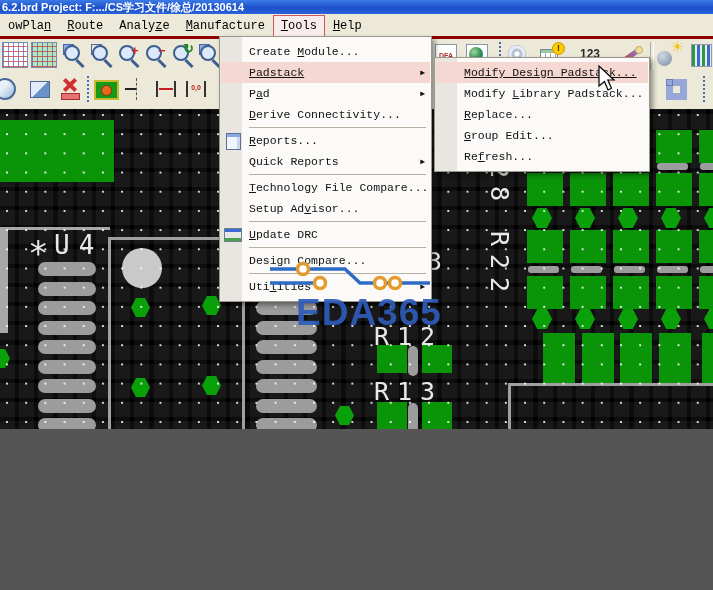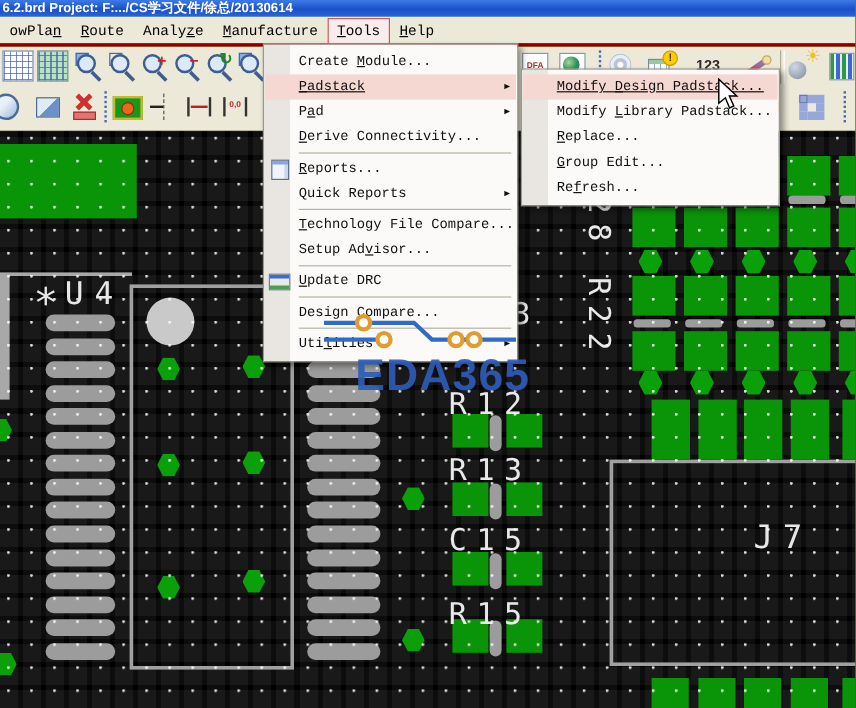--- a/index.html
+++ b/index.html
@@ -1,16 +1,16 @@
 <!DOCTYPE html>
 <html><head>
 <meta charset="utf-8">
 <style>
   html,body{margin:0;padding:0;background:#555;}
-  .window{position:relative;width:713px;height:590px;overflow:hidden;background:#84cc16;
+  .window{position:relative;width:713px;height:429px;overflow:hidden;background:#e5e5e5;
           font-family:"Liberation Sans",sans-serif;}
   
   .titlebar{position:absolute;left:0;top:0;width:713px;height:14px;
             background:linear-gradient(180deg,#3c7ae8 0%,#1b50c8 55%,#2a63dc 100%);
             color:#fff;font:bold 11px/14px "Liberation Sans",sans-serif;
             white-space:nowrap;overflow:hidden;padding-left:2px;box-sizing:border-box;}
   
   .menubar{position:absolute;left:0;top:14px;width:713px;height:22px;background:#ece9d8;
            font:12px/20px "Liberation Mono",monospace;color:#000;white-space:nowrap;}
   .mb-item{display:inline-block;padding:0 7px;margin-top:1px;border:1px solid transparent;}

